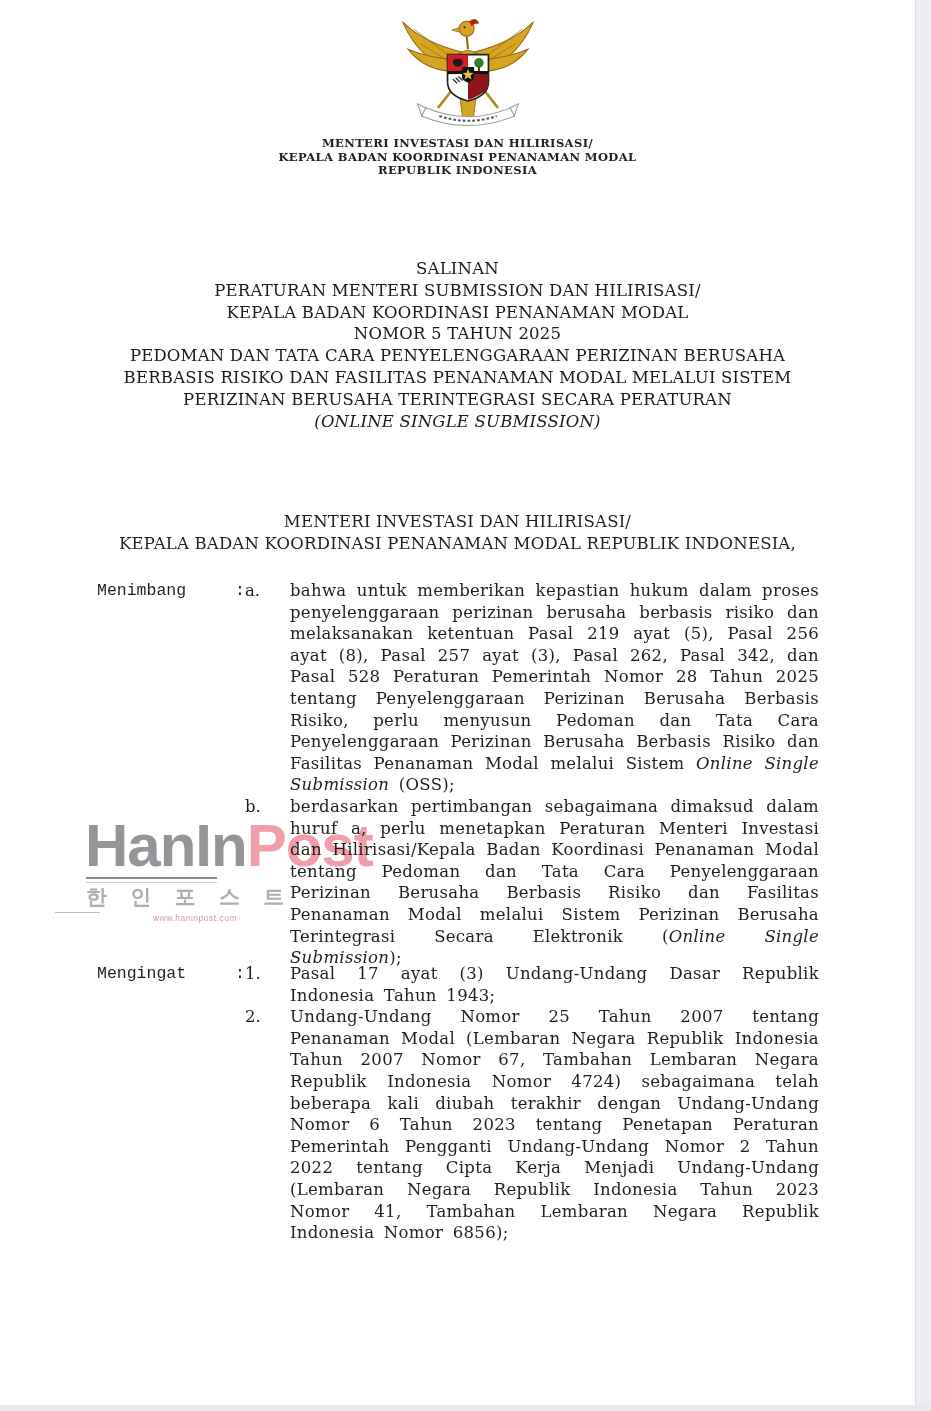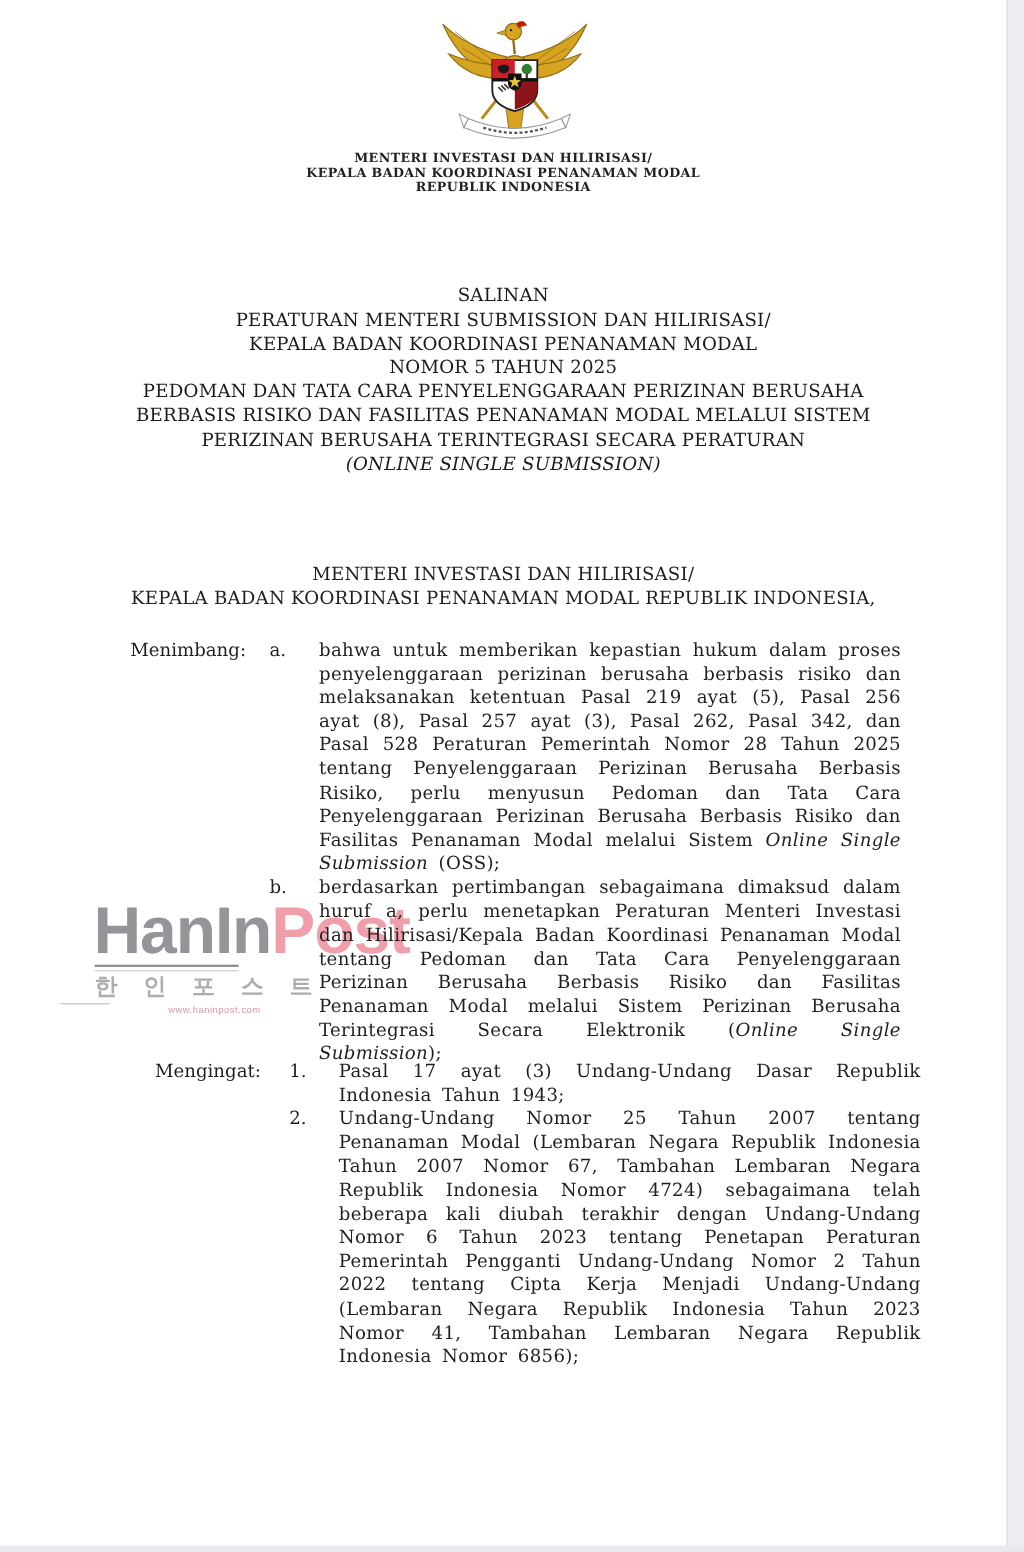--- a/index.html
+++ b/index.html
@@ -27,22 +27,22 @@
 
   .invocation{position:absolute;left:0;top:470px;width:915px;text-align:center;
     font-size:16.5px;letter-spacing:.2px;z-index:2;}
   .authority{position:absolute;left:0;top:511px;width:915px;text-align:center;
     font-size:16.5px;line-height:21.8px;letter-spacing:.2px;z-index:2;}
 
   
   .section{position:absolute;left:97px;width:722px;display:flex;align-items:flex-start;
     font-size:16.5px;line-height:21.6px;z-index:2;}
   .sec-menimbang{top:580px;}
-  .sec-mengingat{top:963px;margin-left:18px;}
-  .sec-label{width:148px;flex:0 0 148px;display:flex;justify-content:center;}
+  .sec-mengingat{top:963px;}
+  .sec-label{width:148px;flex:0 0 148px;display:flex;justify-content:space-between;font-family:Liberation Mono, monospace;}
   .sec-items{flex:1;display:flex;flex-direction:column;}
   .sec-item{display:flex;align-items:flex-start;}
   .item-marker{width:45px;flex:0 0 45px;}
   .item-text{flex:1;text-align:justify;word-spacing:4px;letter-spacing:.3px;}
 
   
   .watermark{position:absolute;left:55px;top:820px;width:280px;z-index:1;opacity:.95;}
   .wm-wordmark{position:absolute;left:30px;top:0;font-family:"Liberation Sans", sans-serif;
     font-weight:bold;font-size:60px;line-height:52px;letter-spacing:-1px;white-space:nowrap;}
   .wm-gray{color:#8f9093;}

